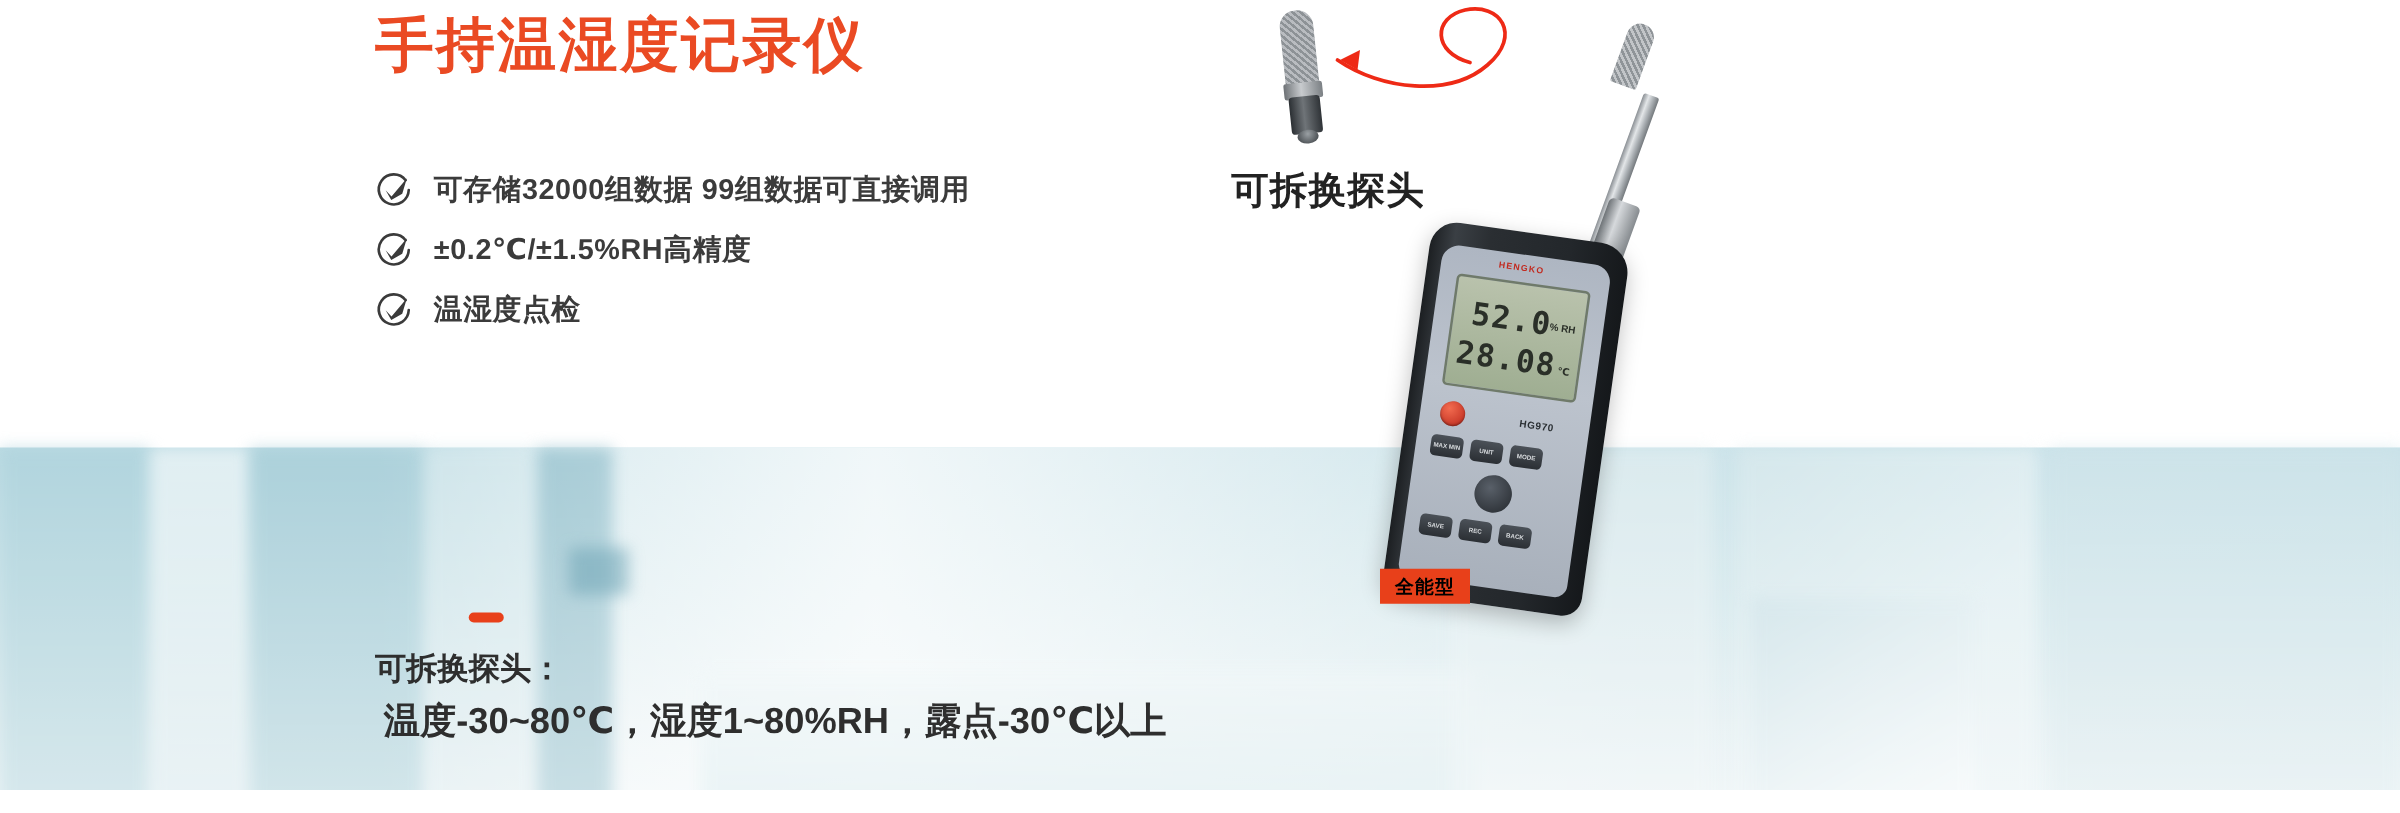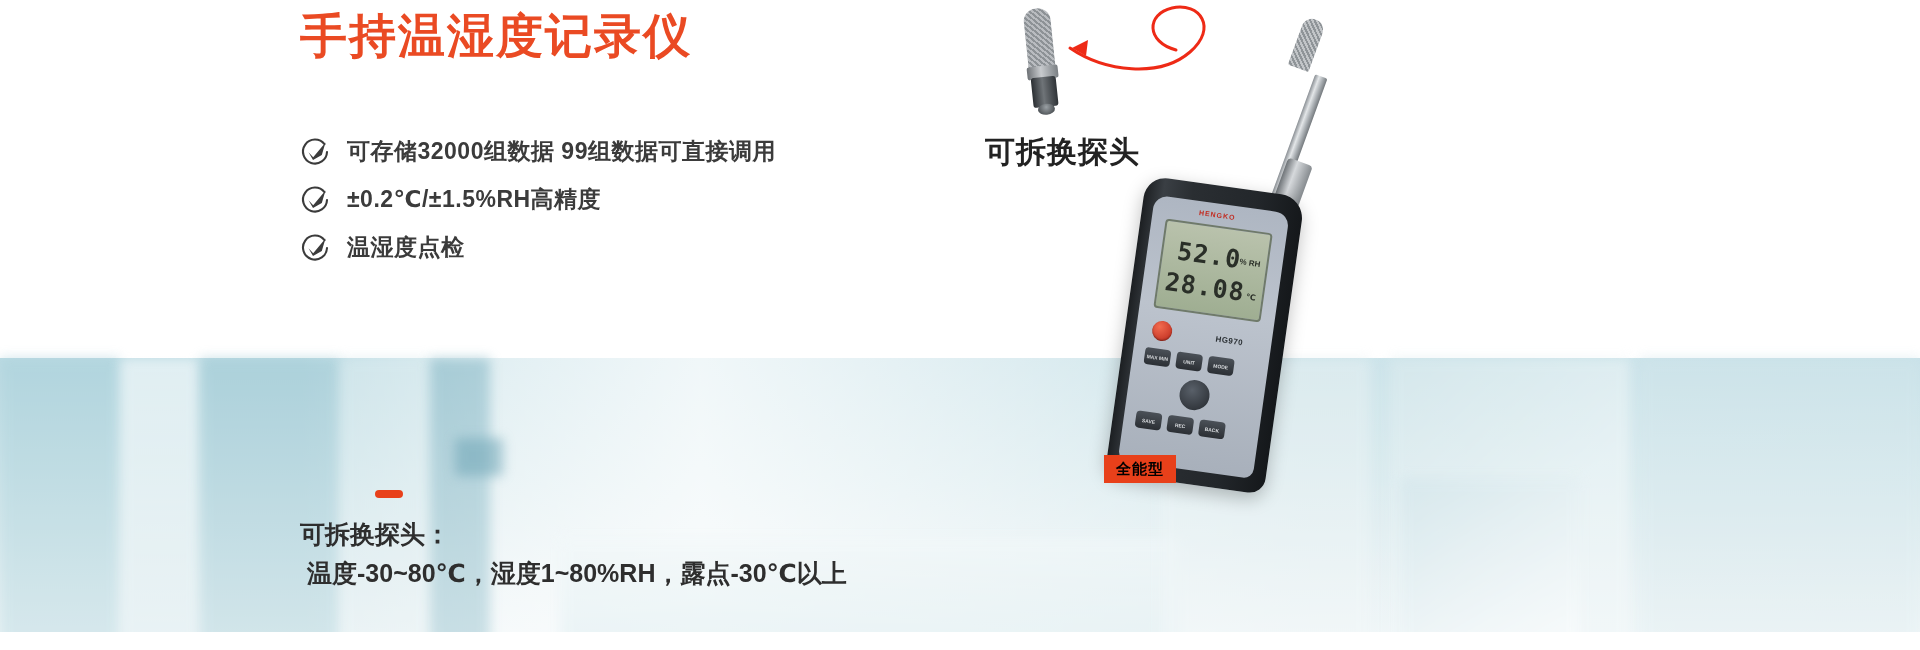--- a/index.html
+++ b/index.html
@@ -109,21 +109,21 @@
     position: absolute;
     left: 300px; top: 518px;
     font-size: 25px;
     font-weight: bold;
     color: #2e2e2e;
     white-space: nowrap;
   }
   .env-detail {
     position: absolute;
     left: 307px; top: 557px;
-    font-size: 25px;
+    font-size: 29px;
     font-weight: bold;
     color: #2e2e2e;
     white-space: nowrap;
   }
 
   
   .probe-label {
     position: absolute;
     left: 985px; top: 132px;
     font-size: 30px;

